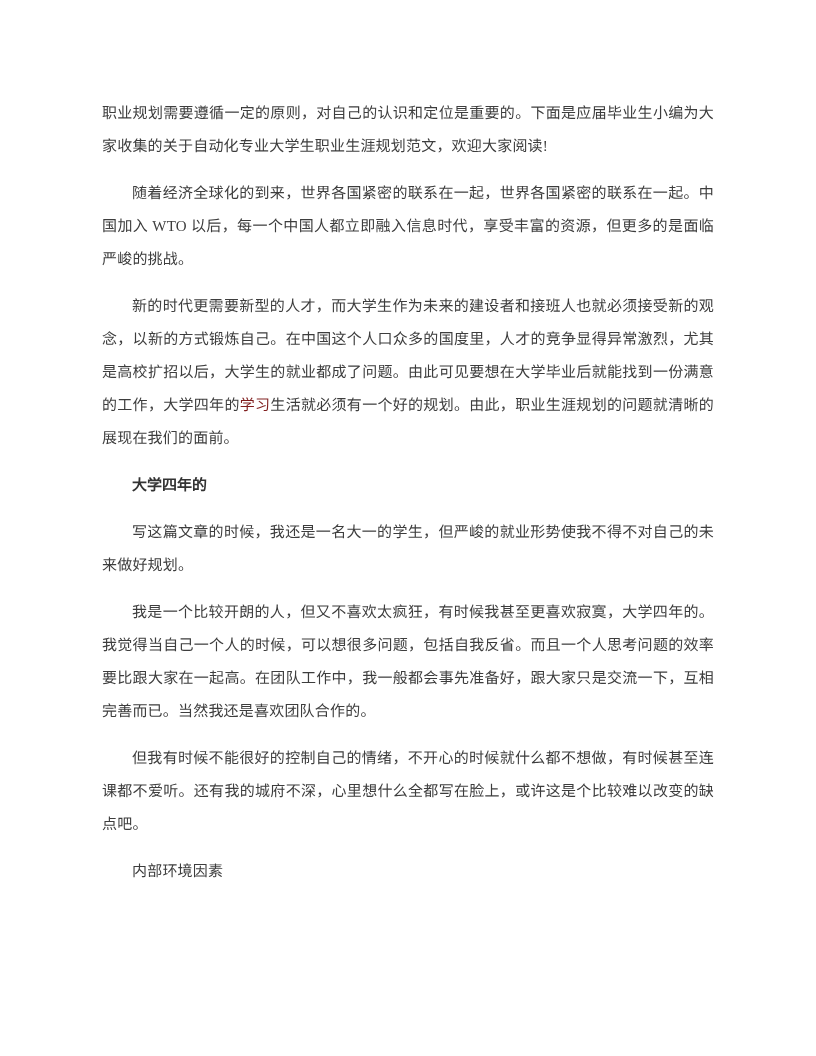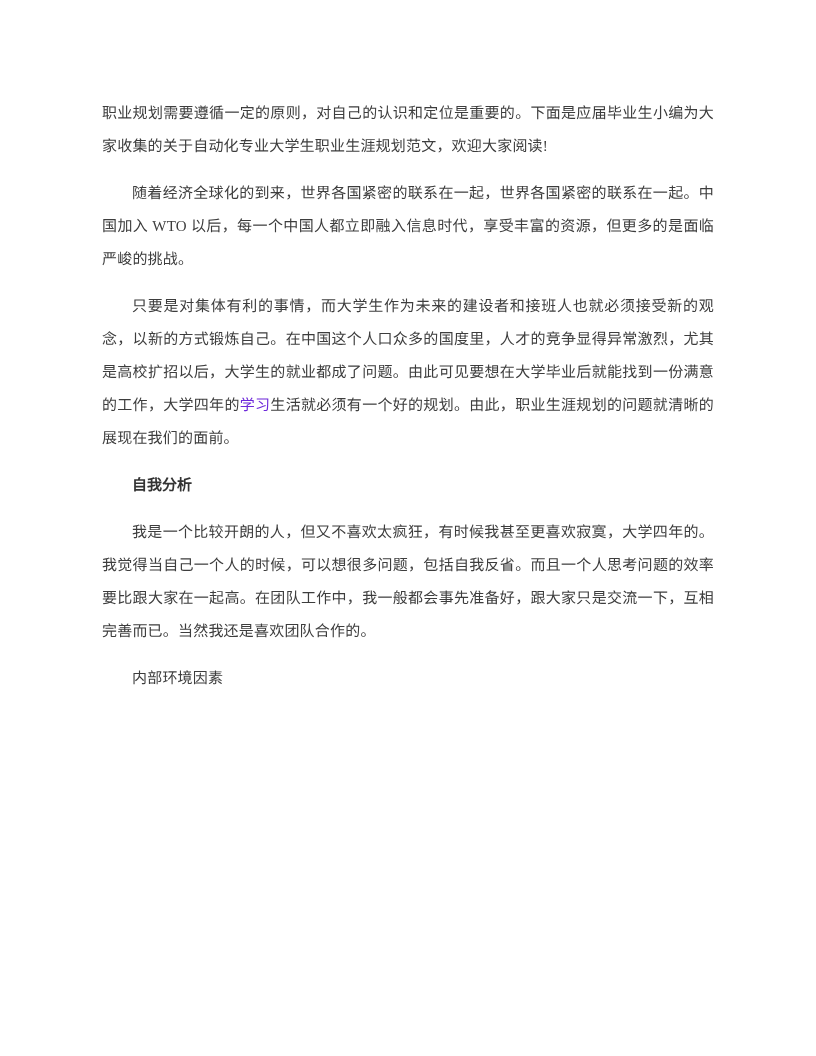--- a/index.html
+++ b/index.html
@@ -34,39 +34,41 @@
   }
   .heading {
     margin: 0 0 14px 0;
     line-height: 33px;
     font-size: 15px;
     font-weight: bold;
     color: #333333;
     text-indent: 2em;
   }
   .doc-link {
-    color: #6d28d9;
+    color: #7f1d1d;
     text-underline-offset: 3px;
     cursor: pointer;
   }
 </style>
 </head>
 <body>
 
 <div class="page">
 
   <p class="para no-indent">职业规划需要遵循一定的原则，对自己的认识和定位是重要的。下面是应届毕业生小编为大家收集的关于自动化专业大学生职业生涯规划范文，欢迎大家阅读!</p>
 
   <p class="para">随着经济全球化的到来，世界各国紧密的联系在一起，世界各国紧密的联系在一起。中国加入 WTO 以后，每一个中国人都立即融入信息时代，享受丰富的资源，但更多的是面临严峻的挑战。</p>
 
-  <p class="para"><span>只要是对集体有利的事情，而大学生作为未来的建设者和接班人也就必须接受新的观念，以新的方式锻炼自己。在中国这个人口众多的国度里，人才的竞争显得异常激烈，尤其是高校扩招以后，大学生的就业都成了问题。由此可见要想在大学毕业后就能找到一份满意的工作，大学四年的</span><a class="doc-link">学习</a><span>生活就必须有一个好的规划。由此，职业生涯规划的问题就清晰的展现在我们的面前。</span></p>
+  <p class="para"><span>新的时代更需要新型的人才，而大学生作为未来的建设者和接班人也就必须接受新的观念，以新的方式锻炼自己。在中国这个人口众多的国度里，人才的竞争显得异常激烈，尤其是高校扩招以后，大学生的就业都成了问题。由此可见要想在大学毕业后就能找到一份满意的工作，大学四年的</span><a class="doc-link">学习</a><span>生活就必须有一个好的规划。由此，职业生涯规划的问题就清晰的展现在我们的面前。</span></p>
 
-  <p class="heading">自我分析</p>
+  <p class="heading">大学四年的</p>
 
+  <p class="para">写这篇文章的时候，我还是一名大一的学生，但严峻的就业形势使我不得不对自己的未来做好规划。</p>
 
   <p class="para">我是一个比较开朗的人，但又不喜欢太疯狂，有时候我甚至更喜欢寂寞，大学四年的。我觉得当自己一个人的时候，可以想很多问题，包括自我反省。而且一个人思考问题的效率要比跟大家在一起高。在团队工作中，我一般都会事先准备好，跟大家只是交流一下，互相完善而已。当然我还是喜欢团队合作的。</p>
 
 
+  <p class="para">但我有时候不能很好的控制自己的情绪，不开心的时候就什么都不想做，有时候甚至连课都不爱听。还有我的城府不深，心里想什么全都写在脸上，或许这是个比较难以改变的缺点吧。</p>
 
 
   <p class="para">内部环境因素</p>
 
 </div>
 
 </body></html>

